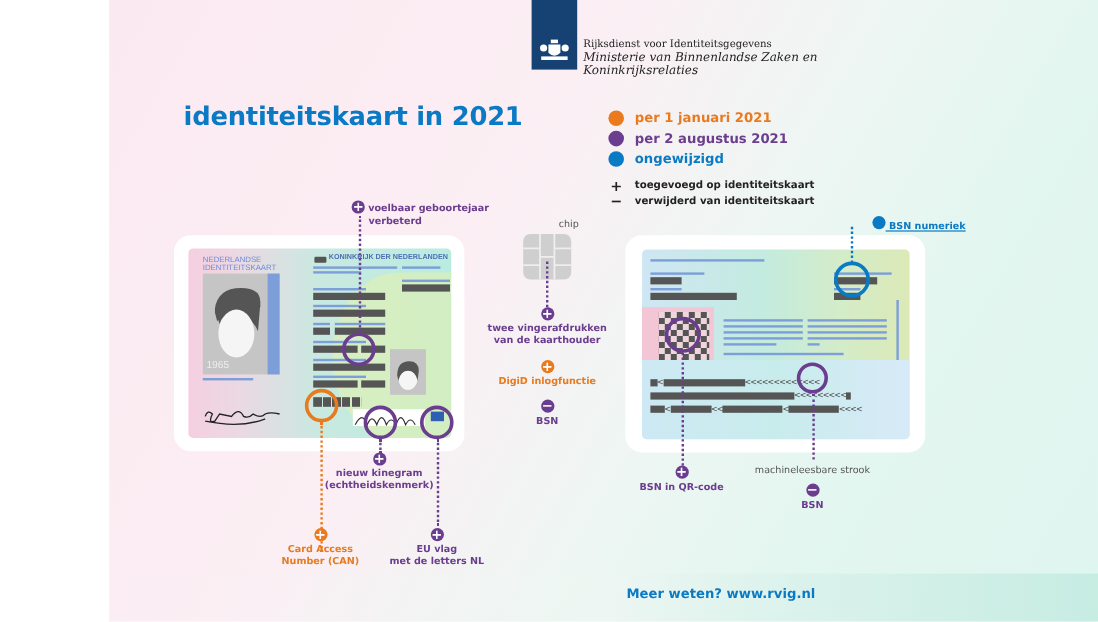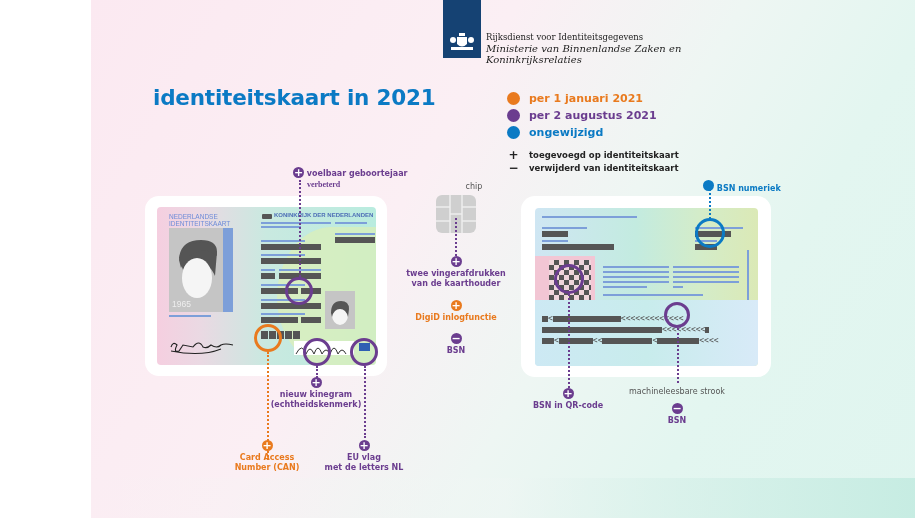--- a/index.html
+++ b/index.html
@@ -165,21 +165,21 @@
   <div class="ring" style="left:259px; top:338px; width:28px; height:28px; border-color:#6b3d8f;"></div>
 
   <div class="vdots" style="left:208px; top:180px; height:97px; border-color:#6b3d8f;"></div>
   <div class="vdots" style="left:176px; top:352px; height:108px; border-color:#e97a1e;"></div>
   <div class="vdots" style="left:225px; top:366px; height:12px; border-color:#6b3d8f;"></div>
   <div class="vdots" style="left:273px; top:366px; height:72px; border-color:#6b3d8f;"></div>
 
   <div class="callout purple" style="left:202px; top:167px; text-align:left;">
     <span class="pm bg-purple">+</span>
     <span>voelbaar geboortejaar</span><br>
-    <span style="padding-left:14px;font-family:Liberation Serif, serif;">verbeterd</span>
+    <span style="padding-left:14px;">verbeterd</span>
   </div>
   <div class="callout purple" style="left:175px; top:377px; width:100px;">
     <span class="pm bg-purple">+</span><br>
     <span>nieuw kinegram</span><br>
     <span>(echtheidskenmerk)</span>
   </div>
   <div class="callout orange" style="left:136px; top:440px; width:80px;">
     <span class="pm bg-orange">+</span><br>
     <span>Card Access</span><br>
     <span>Number (CAN)</span>
@@ -269,29 +269,30 @@
   </div>
 
   <div class="ring" style="left:604px; top:218px; width:30px; height:30px; border-color:#0b7ac4;"></div>
   <div class="ring" style="left:463px; top:264px; width:30px; height:30px; border-color:#6b3d8f;"></div>
   <div class="ring" style="left:573px; top:302px; width:26px; height:26px; border-color:#6b3d8f;"></div>
 
   <div class="vdots" style="left:618px; top:189px; height:30px; border-color:#0b7ac4;"></div>
   <div class="vdots" style="left:477px; top:294px; height:94px; border-color:#6b3d8f;"></div>
   <div class="vdots" style="left:586px; top:328px; height:55px; border-color:#6b3d8f;"></div>
 
-  <div class="callout blue" style="left:612px; top:180px; text-align:right; white-space:nowrap;">
+  <div class="callout blue" style="left:636px; top:180px; text-align:right; white-space:nowrap;text-decoration:underline;">
     <span class="pm bg-blue"></span>
     <span>BSN numeriek</span>
   </div>
   <div class="callout purple" style="left:432px; top:388px; width:90px;">
     <span class="pm bg-purple">+</span><br>
     <span>BSN in QR-code</span>
   </div>
   <div class="callout grey" style="left:531px; top:387px; width:110px; font-weight:normal;">
     <span>machineleesbare strook</span>
   </div>
   <div class="callout purple" style="left:571px; top:403px; width:30px;">
     <span class="pm bg-purple">−</span><br>
     <span>BSN</span>
   </div>
 
+  <div class="footer">Meer weten? www.rvig.nl</div>
 </div>
 
 </body></html>

